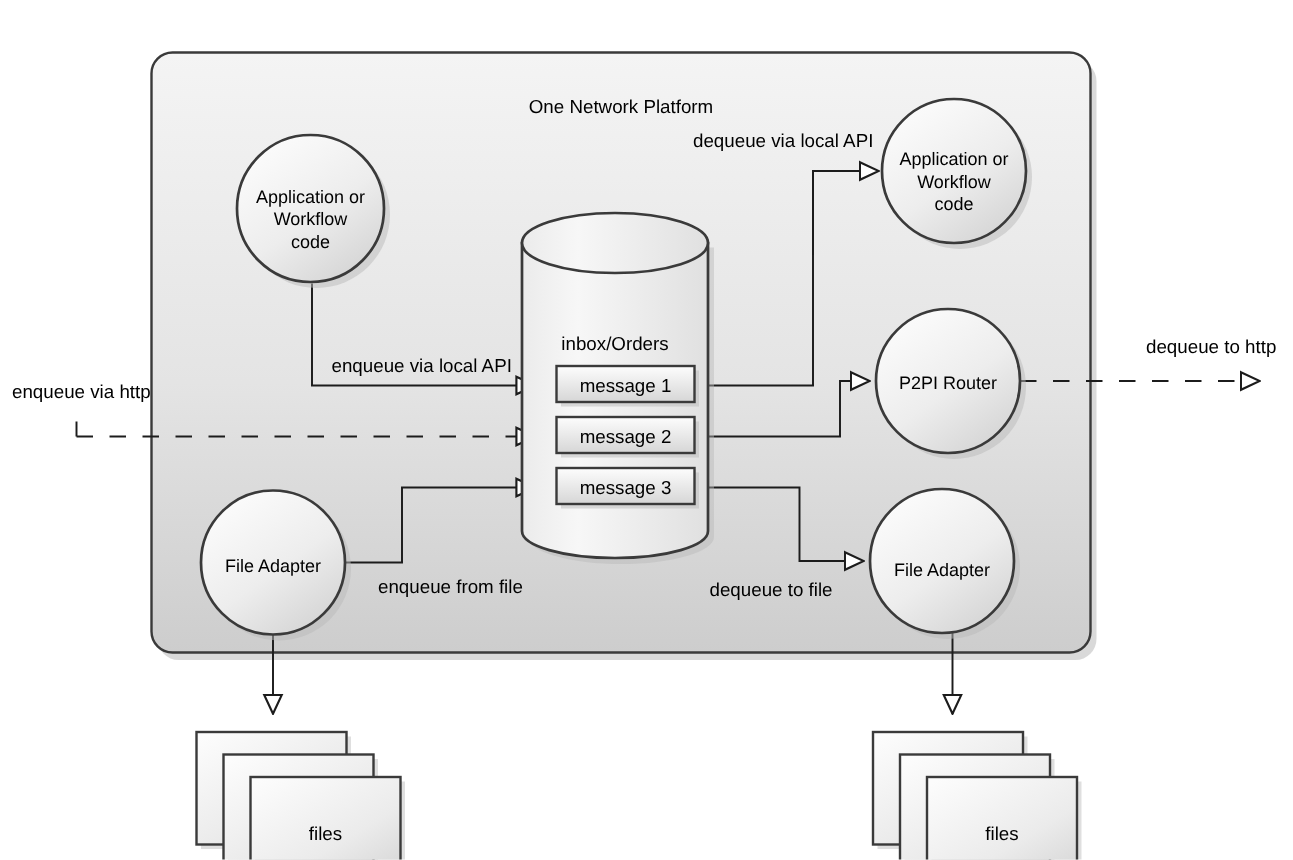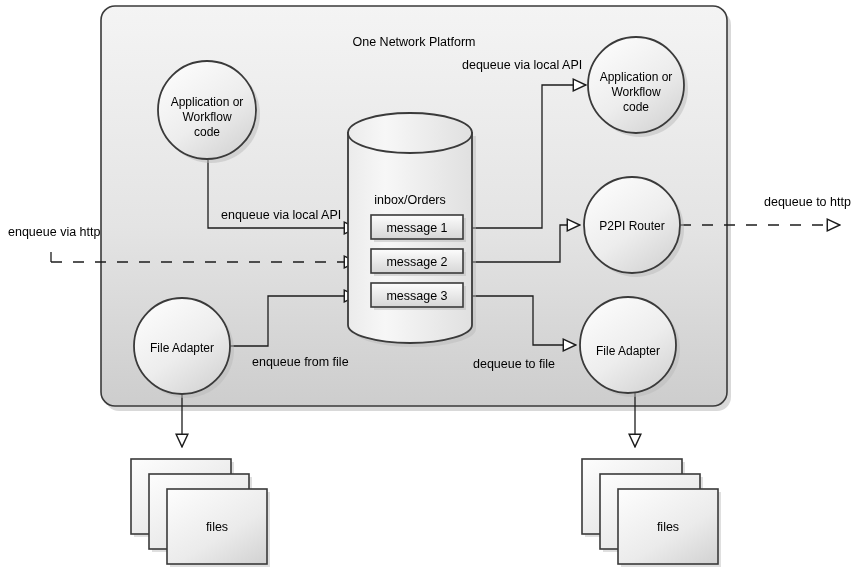--- a/index.html
+++ b/index.html
@@ -10,20 +10,21 @@
   body {
     width: 862px;
     height: 573px;
     font-family: "Liberation Sans", sans-serif;
     overflow: hidden;
   }
   #diagram-root {
     position: relative;
     width: 862px;
     height: 444px;
+    margin-top: 29px;
   }
   svg#canvas {
     display: block;
     width: 862px;
     height: 573px;
   }
   text {
     font-family: "Liberation Sans", sans-serif;
     fill: #000000;
   }

